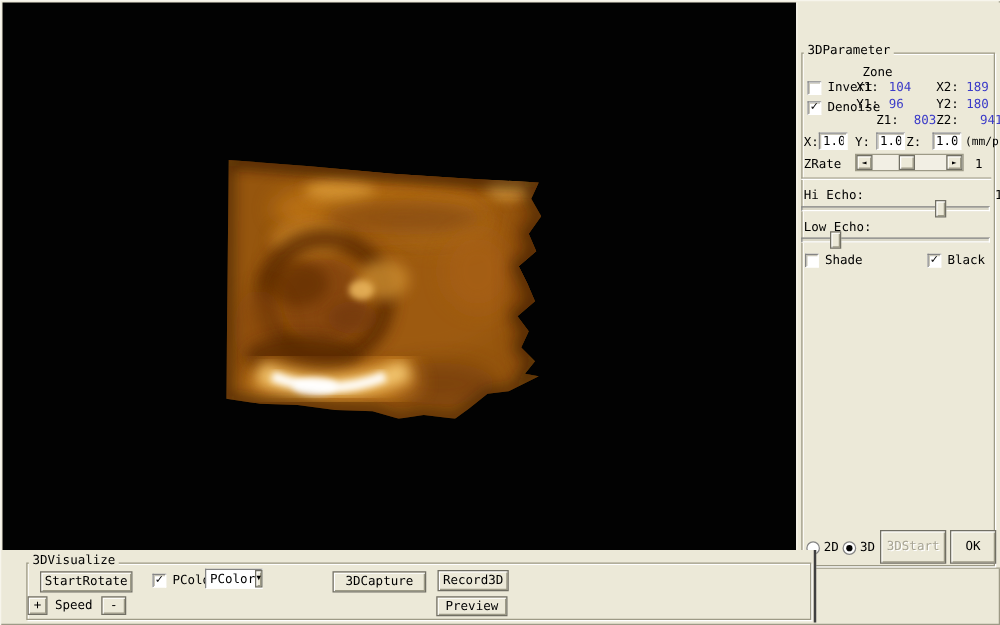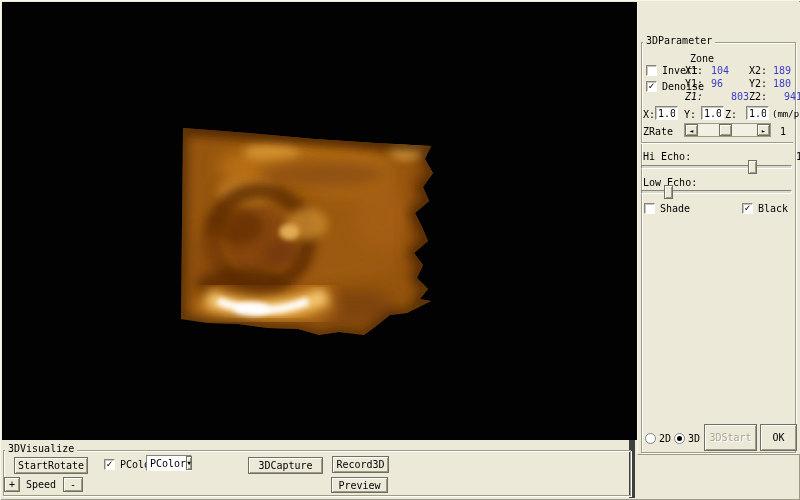--- a/index.html
+++ b/index.html
@@ -106,22 +106,22 @@
     border-color:#848484 #fff #fff #848484; display:flex; align-items:center;
   }
   .combo .combo-text { flex:1; padding-left:3px; }
   .combo .combo-btn {
     width:12px; height:100%; background:#ece9d8; border:1px solid #716f64;
     box-shadow: inset 1px 1px 0 #fff, inset -1px -1px 0 #9d9a86;
     font-size:6px; text-align:center; line-height:12px;
   }
   
   .bottom-bar {
-    position:absolute; left:2px; top:440px; width:633px; height:58px;
-    background:#ece9d8; border-right:6px solid #404040;
+    position:absolute; left:20px; top:440px; width:633px; height:58px;
+    background:#ece9d8; border-right:2px solid #404040;
   }
 </style>
 </head>
 <body>
 
 <div class="window-frame"></div>
 
 <div class="viewport">
   <svg width="635" height="438">
     <defs>
@@ -188,21 +188,21 @@
       <span class="lbl" style="left:65px;">X2:</span>
       <span class="lbl blue" style="left:89px;">189</span>
     </div>
     <div style="position:relative; height:13px;">
       <span class="lbl" style="left:1px;">Y1:</span>
       <span class="lbl blue" style="left:27px;">96</span>
       <span class="lbl" style="left:65px;">Y2:</span>
       <span class="lbl blue" style="left:89px;">180</span>
     </div>
     <div style="position:relative; height:13px;">
-      <span class="lbl" style="left:1px;font-style:italic;">Z1:</span>
+      <span class="lbl" style="left:17px;">Z1:</span>
       <span class="lbl blue" style="left:27px;margin-left:20px;">803</span>
       <span class="lbl" style="left:65px;">Z2:</span>
       <span class="lbl blue" style="left:72px;margin-left:28px;">941</span>
     </div>
   </div>
 
   <span class="lbl" style="left:5px; top:107px;">X:</span>
   <input class="tin" style="left: 17px; top: 104px; width: 23px; height: 14px;" value="1.0">
   <span class="lbl" style="left:46px; top:107px;">Y:</span>
   <input class="tin" style="left: 63px; top: 104px; width: 23px; height: 14px;" value="1.0">

